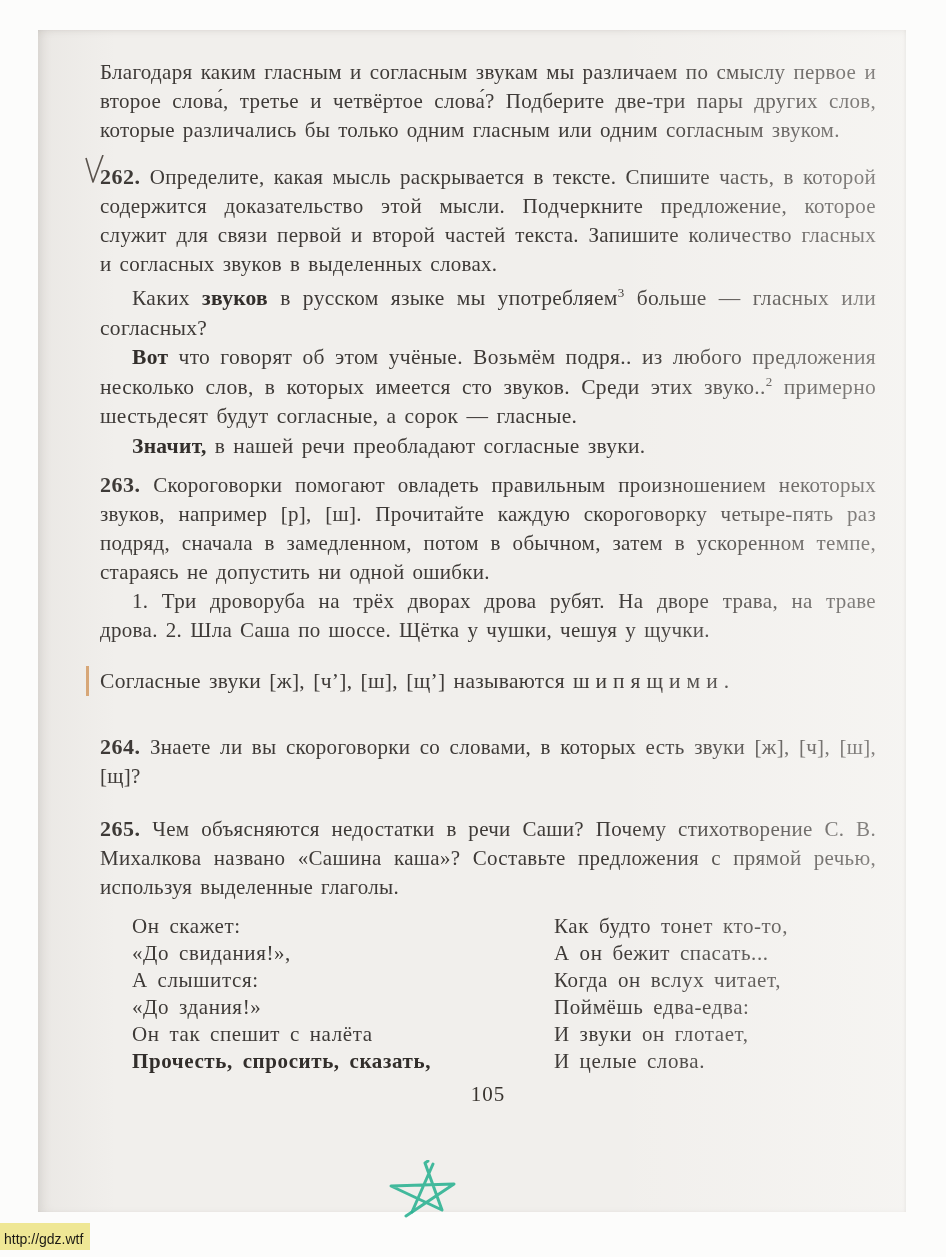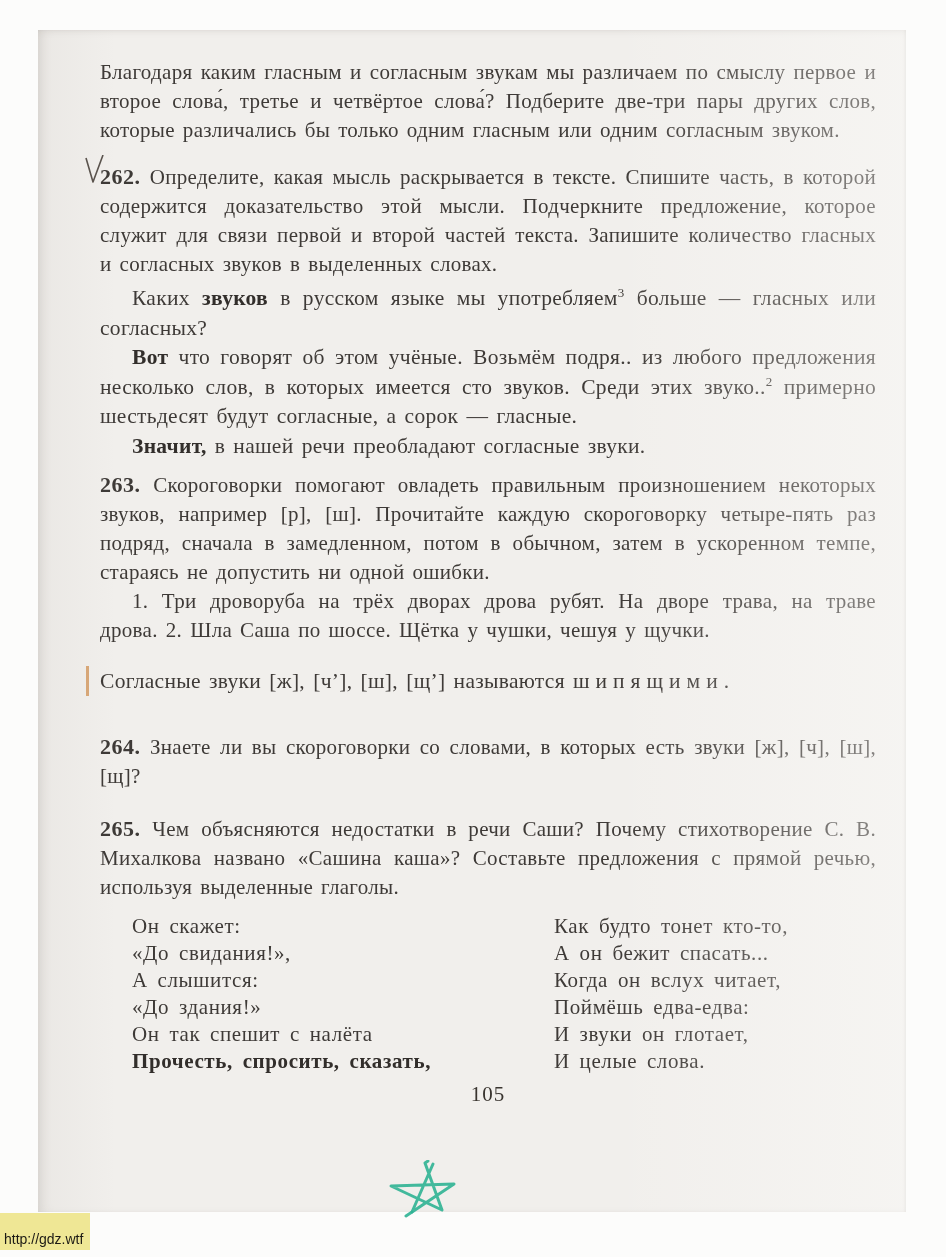--- a/index.html
+++ b/index.html
@@ -86,21 +86,21 @@
     position: absolute;
     left: 350px; top: 1130px;
   }
   .watermark {
     position: absolute;
     left: 0; bottom: 7px;
     background: #efe795;
     color: #1c1a14;
     font-family: "Liberation Sans", sans-serif;
     font-size: 14px;
-    padding: 18px 7px 3px 4px;
+    padding: 8px 7px 3px 4px;
   }
 </style>
 </head>
 <body>
 
 <div class="scan-page">
 
   <p class="body-text intro">Благодаря каким гласным и согласным звукам мы различаем по смыслу первое и второе слова́, третье и четвёртое слова́? Подберите две-три пары других слов, которые различались бы только одним гласным или одним согласным звуком.</p>
 
   <p class="body-text exercise ex-262">

